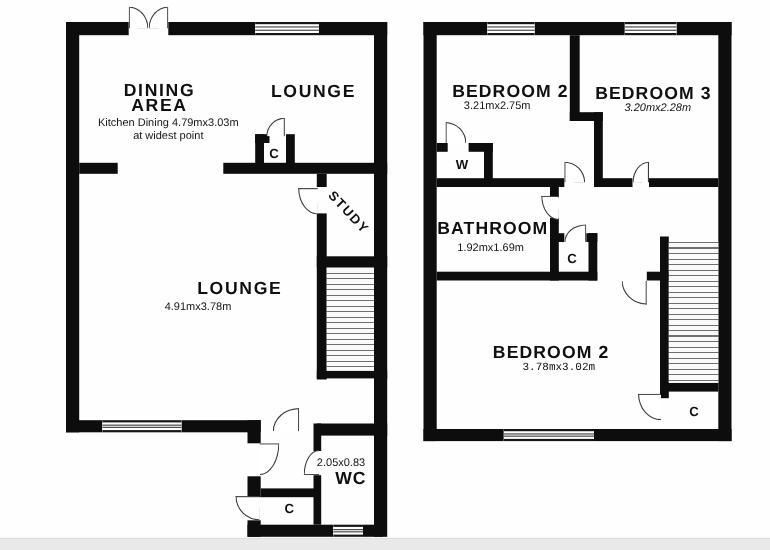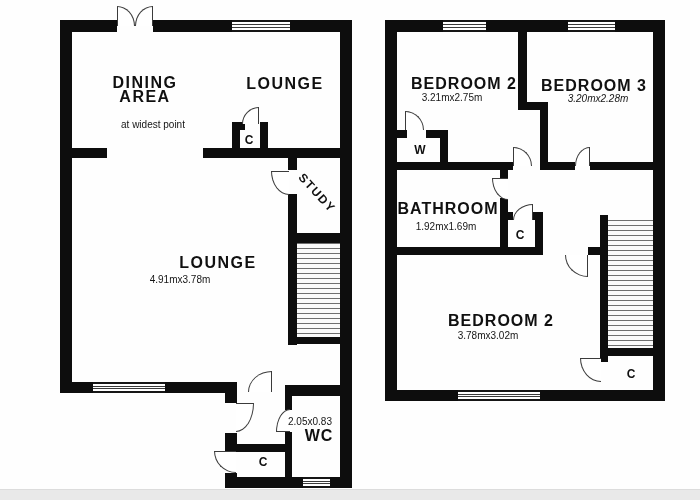--- a/index.html
+++ b/index.html
@@ -62,20 +62,21 @@
   <div class="door" style="left:135px;top:6px;width:18px;height:20px;border-radius:100% 0 0 0;border-bottom:none;"></div>
   <div class="door" style="left:242px;top:107px;width:17px;height:17px;border-radius:100% 0 0 0;border-bottom:none;"></div>
   <div class="door" style="left:271px;top:171px;width:18px;height:24px;border-radius:0 0 0 100%;border-right:none;"></div>
   <div class="door" style="left:248px;top:371px;width:24px;height:21px;border-radius:100% 0 0 0;border-bottom:none;"></div>
   <div class="door" style="left:236px;top:403px;width:18px;height:29px;border-radius:0 0 100% 0;border-left:none;"></div>
   <div class="door" style="left:214px;top:451px;width:22px;height:22px;border-radius:0 0 0 100%;border-right:none;"></div>
   <div class="door" style="left:276px;top:409px;width:14px;height:23px;border-radius:100% 0 0 0;border-right:none;"></div>
 
   <div class="rl" style="left:145px;top:83px;">DINING</div>
   <div class="rl" style="left:145px;top:97px;">AREA</div>
+  <div class="dm" style="left:153px;top:112px;">Kitchen Dining 4.79mx3.03m</div>
   <div class="dm" style="left:153px;top:124px;">at widest point</div>
   <div class="rl" style="left:285px;top:84px;">LOUNGE</div>
   <div class="cl" style="left:249px;top:140px;">C</div>
   <div class="rl" style="left:317px;top:193px;font-size:12px;transform:translate(-50%,-50%) rotate(47deg);">STUDY</div>
   <div class="rl" style="left:178px;top:263px;margin-left:40px;">LOUNGE</div>
   <div class="dm" style="left:180px;top:279px;">4.91mx3.78m</div>
   <div class="dm" style="left:310px;top:421px;">2.05x0.83</div>
   <div class="rl" style="left:319px;top:436px;letter-spacing:1px;">WC</div>
   <div class="cl" style="left:263px;top:462px;">C</div>
 
@@ -125,17 +126,17 @@
 
   <div class="rl" style="left:464px;top:84px;letter-spacing:1px;">BEDROOM 2</div>
   <div class="dm" style="left:452px;top:97px;">3.21mx2.75m</div>
   <div class="rl" style="left:594px;top:86px;letter-spacing:1px;">BEDROOM 3</div>
   <div class="dm" style="left:598px;top:98px;font-style:italic;">3.20mx2.28m</div>
   <div class="cl" style="left:420px;top:150px;">W</div>
   <div class="rl" style="left:448px;top:209px;letter-spacing:1px;">BATHROOM</div>
   <div class="dm" style="left:446px;top:226px;">1.92mx1.69m</div>
   <div class="cl" style="left:520px;top:235px;">C</div>
   <div class="rl" style="left:501px;top:321px;letter-spacing:1px;">BEDROOM 2</div>
-  <div class="dm" style="left:488px;top:335px;">3.78mx3.02m</div>
+  <div class="dm" style="left:508px;top:335px;font-family:Liberation Mono, monospace;">3.78mx3.02m</div>
   <div class="cl" style="left:631px;top:374px;">C</div>
 
   <div class="strip"></div>
 </div>
 
 </body></html>

